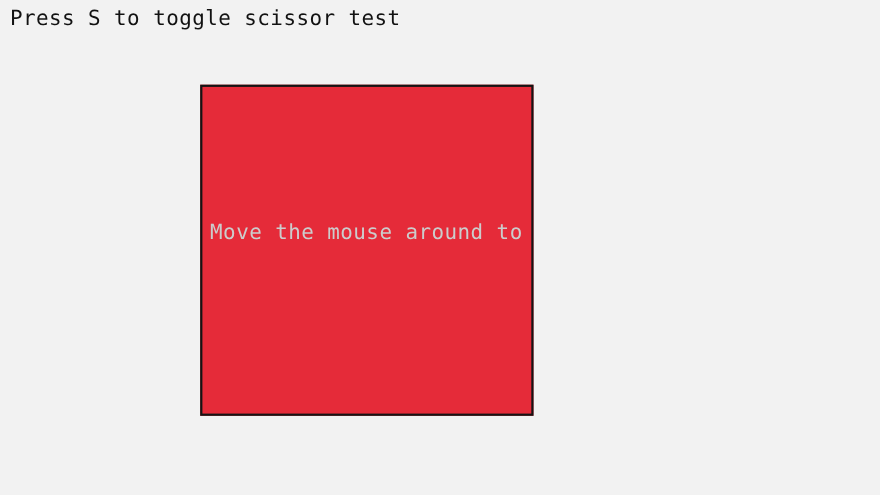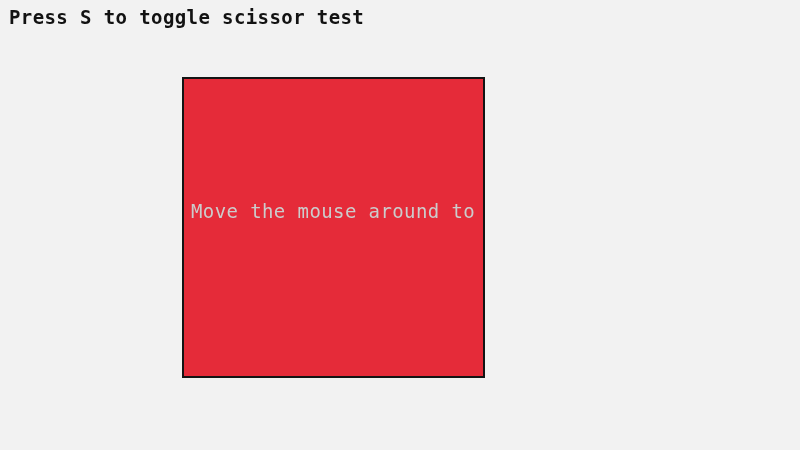--- a/index.html
+++ b/index.html
@@ -27,21 +27,21 @@
   #hint-text {
     position: absolute;
     left: 9px;
     top: 5px;
     font-family: "DejaVu Sans Mono", monospace;
     font-size: 19px;
     line-height: 24px;
     letter-spacing: 0.4px;
     color: #121212;
     white-space: nowrap;
-    font-weight: 700;
+    font-weight: 400;
   }
 
   
   #scissor-box {
     position: absolute;
     left: 182px;
     top: 77px;
     width: 299px;
     height: 297px;
     background: #e52b39;

